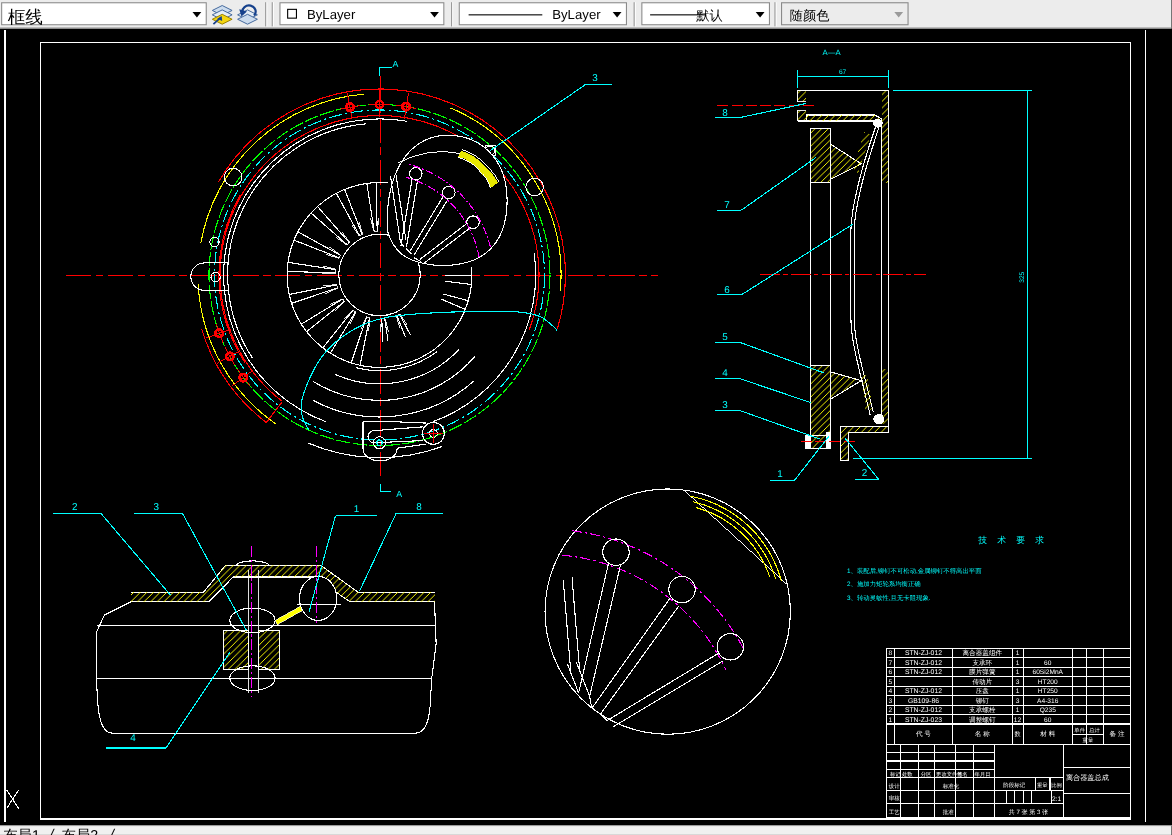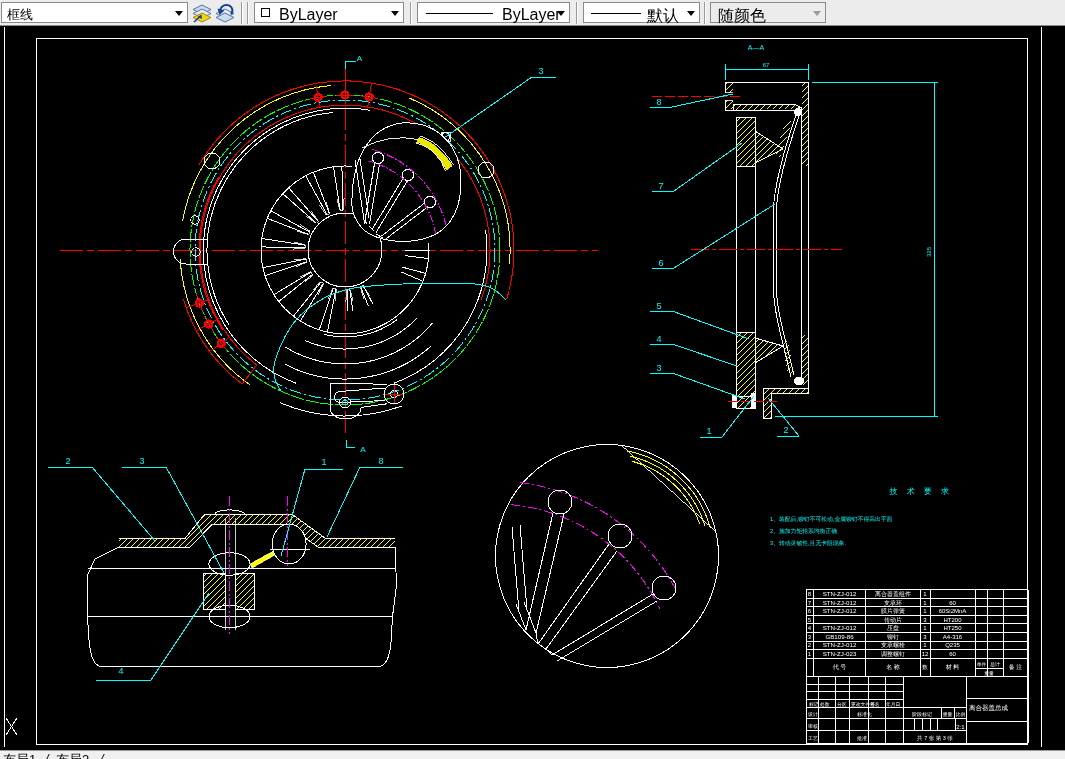--- a/index.html
+++ b/index.html
@@ -1,29 +1,29 @@
 <!DOCTYPE html>
 <html><head><meta charset="utf-8"><style>
 *{margin:0;padding:0;box-sizing:border-box}
 html,body{width:1065px;height:759px;background:#000;overflow:hidden;
  font-family:"Liberation Sans",sans-serif}
 #toolbar{position:absolute;left:0;top:0;width:1065px;height:26px;background:#ececec;z-index:5}
 #toolbar::after{content:"";position:absolute;left:0;bottom:0;width:100%;height:1px;background:#8a8a8a}
 .combo{position:absolute;top:2px;height:21px;background:#fff;
- border:1px solid #8a8a8a;font-size:16px;color:#000}
+ border:1px solid #8a8a8a;font-size:12px;color:#000}
 .combo .ar{position:absolute;right:4px;top:8px;width:0;height:0;border-left:4px solid transparent;border-right:4px solid transparent;border-top:5px solid #000}
 .sep{position:absolute;top:2px;height:22px;width:2px;border-left:1px solid #9a9a9a;border-right:1px solid #fff}
 #tabs{position:absolute;left:0;top:750px;width:1065px;height:9px;background:#f0f0f0;z-index:5;
  overflow:hidden;border-top:1px solid #9a9a9a}
 #tabs span{position:absolute;top:0px;font-size:13px;color:#000}
 svg{position:absolute;left:0;top:0}
 </style></head>
 <body>
 <div id="toolbar">
- <div class="combo" style="left:1px;width:187px;padding:3px 0 0 5px;font-size:13px">框线<span class="ar"></span></div>
+ <div class="combo" style="left:1px;width:187px;padding:3px 0 0 5px;font-size:16px">框线<span class="ar"></span></div>
  <svg width="46" height="22" style="left:190px;top:2px">
   <g transform="translate(2,1)">
    <polygon points="10,2 19,6.5 10,11 1,6.5" fill="#ccdcee" stroke="#44689c" stroke-width="0.9"></polygon>
    <polygon points="10,6 19,10.5 10,15 1,10.5" fill="#e4edf6" stroke="#44689c" stroke-width="0.9"></polygon>
    <polygon points="10,10 19,14.5 10,19 1,14.5" fill="#f3d511" stroke="#9a8000" stroke-width="0.9"></polygon>
    <line x1="2" y1="19" x2="8" y2="13.5" stroke="#16418c" stroke-width="1.6"></line>
    <polygon points="9.5,11.5 10,16 5.5,14" fill="#16418c"></polygon>
   </g>
   <g transform="translate(25,1)">
    <polygon points="10,6 19,10.5 10,15 1,10.5" fill="#e4edf6" stroke="#44689c" stroke-width="0.9"></polygon>
@@ -33,21 +33,21 @@
   </g>
  </svg>
  <div class="sep" style="left:241px"></div>
  <div class="sep" style="left:247px"></div>
  <div class="combo" style="left:254px;width:150px;padding:3px 0 0 24px">ByLayer<span class="ar"></span>
    <span style="position:absolute;left:6px;top:5px;width:9px;height:9px;border:1px solid #000;background:#fff"></span></div>
  <div class="sep" style="left:410px"></div>
  <div class="combo" style="left:417px;width:153px;padding:3px 0 0 84px">ByLayer<span class="ar"></span>
    <span style="position:absolute;left:8px;top:10px;width:67px;height:1px;background:#000"></span></div>
  <div class="sep" style="left:576px"></div>
- <div class="combo" style="left:583px;width:117px;padding:3px 0 0 63px">默认<span class="ar"></span>
+ <div class="combo" style="left:583px;width:117px;padding:3px 0 0 49px">默认<span class="ar"></span>
    <span style="position:absolute;left:7px;top:10px;width:50px;height:1px;background:#000"></span></div>
  <div class="sep" style="left:704px"></div>
  <div class="combo" style="left:710px;width:116px;padding:3px 0 0 7px;background:#ececec;color:#000000">随颜色<span class="ar" style="border-top-color:#9a9a9a"></span></div>
 </div>
 <svg width="1065" height="759" viewBox="0 0 1065 759" shape-rendering="crispEdges">
 <defs>
 <pattern id="hy" width="6" height="6" patternUnits="userSpaceOnUse">
  <path d="M-1,7 L7,-1 M2,10 L10,2" stroke="#ffff00" stroke-width="1" fill="none"></path>
 </pattern>
 </defs>

